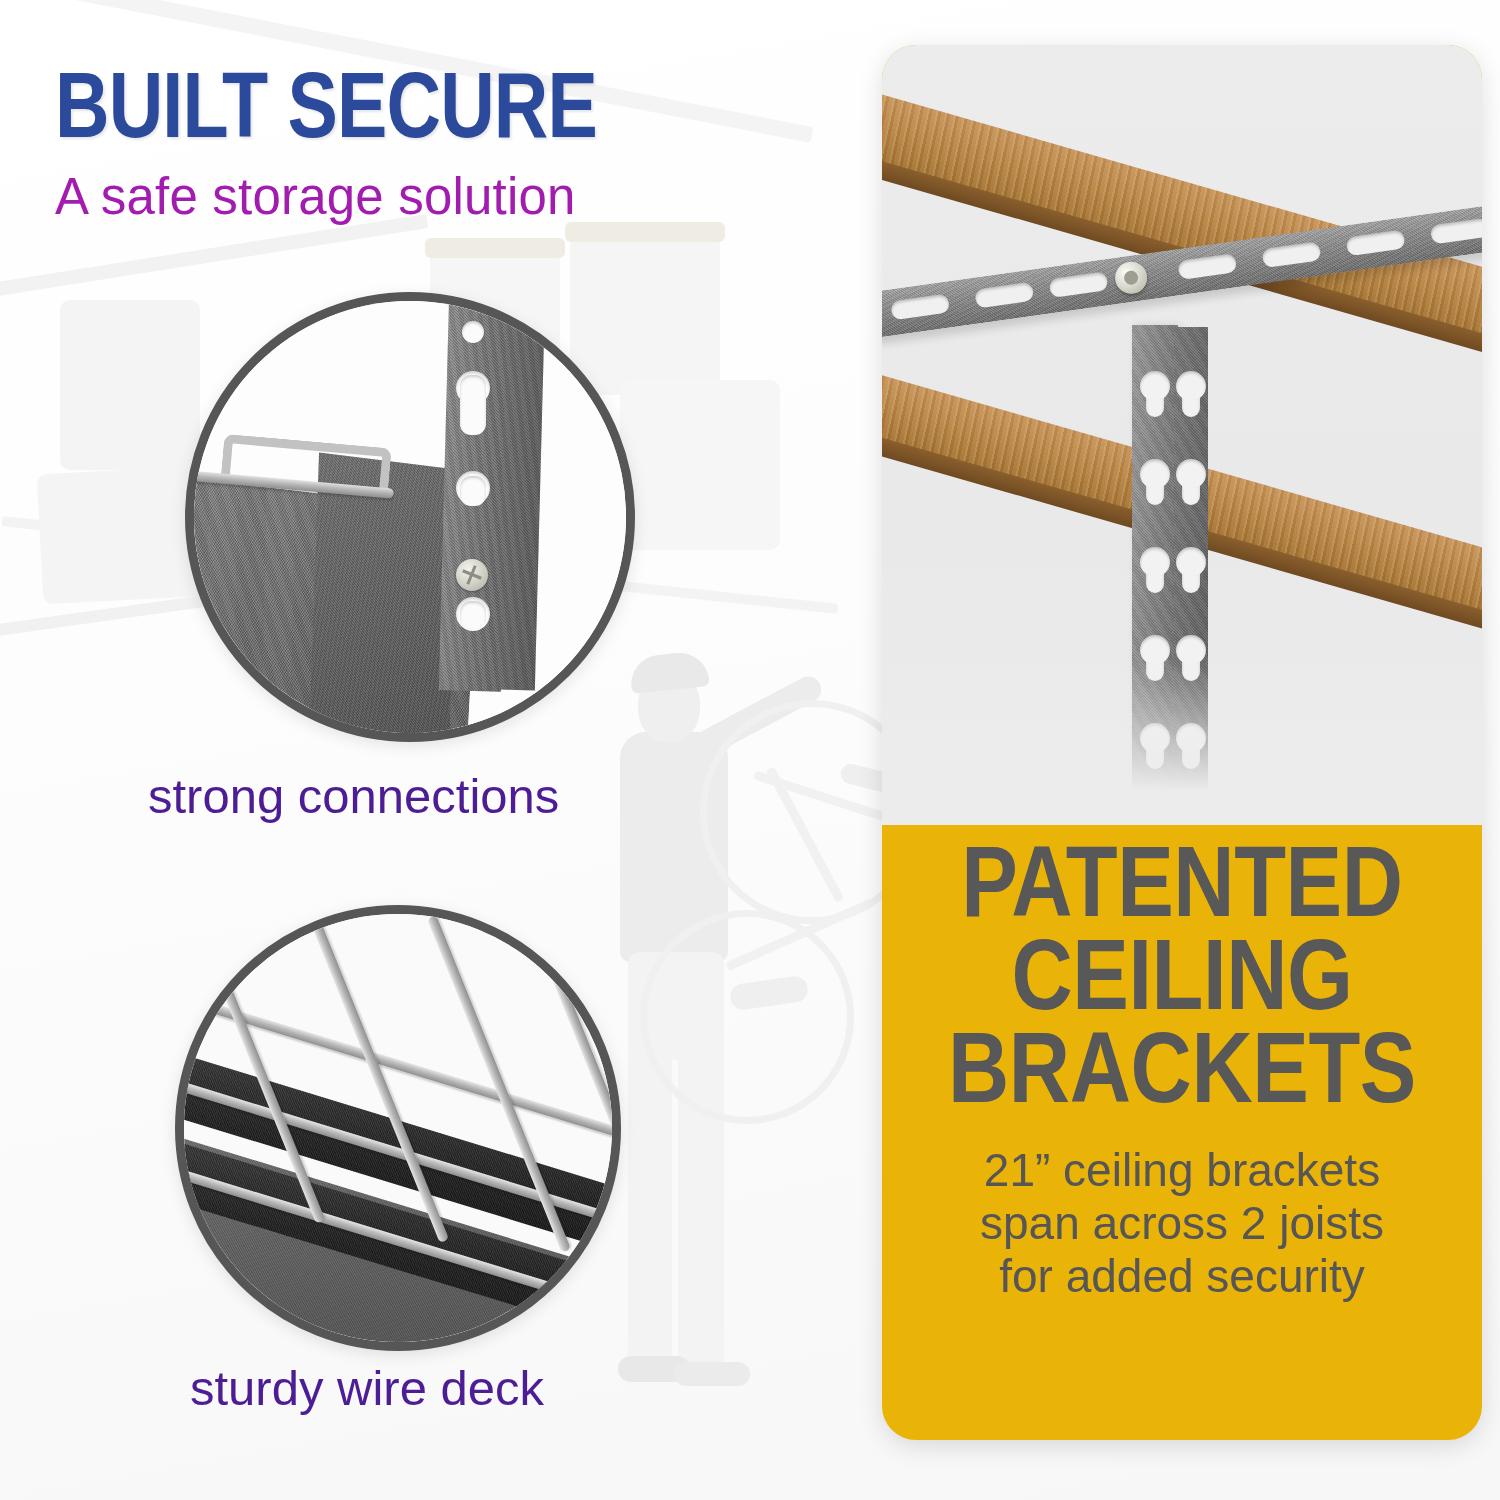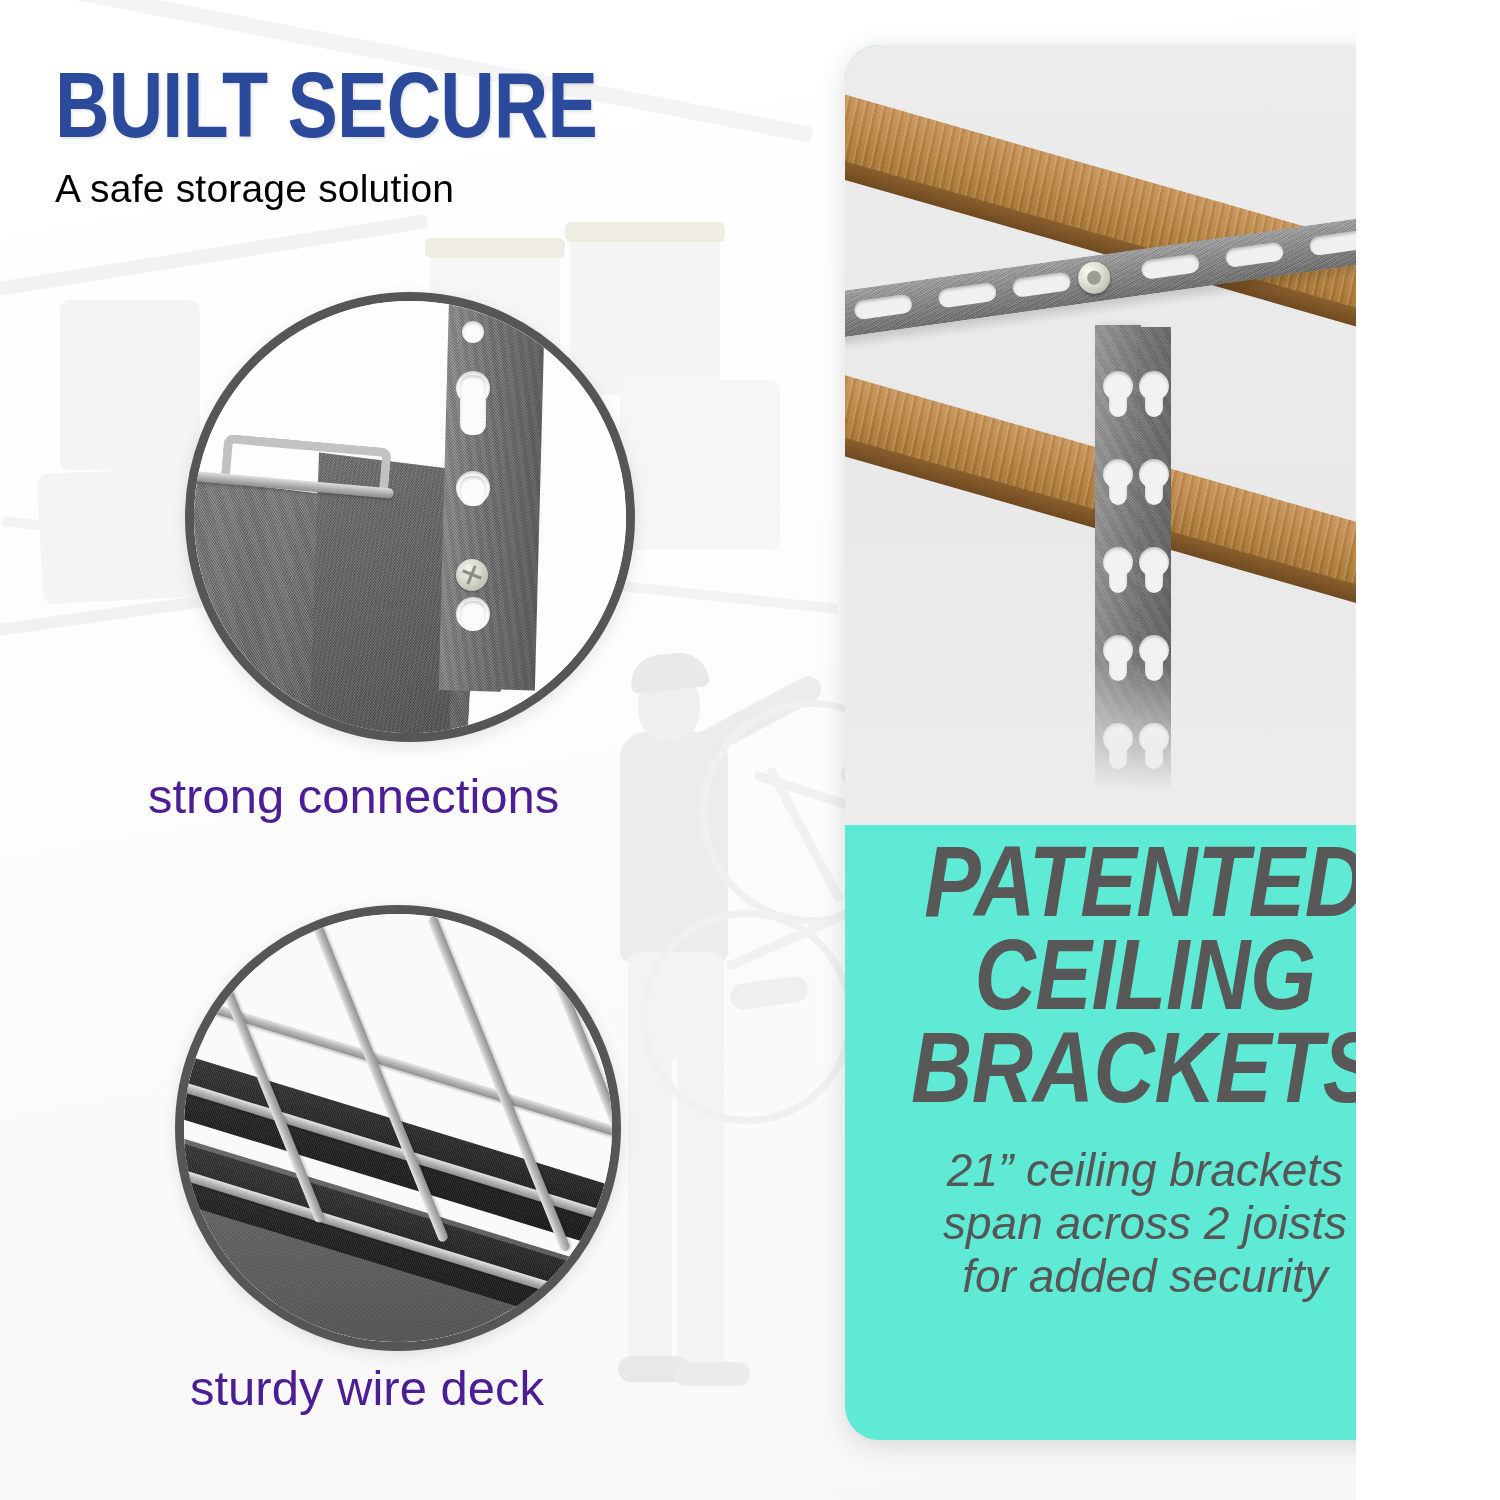--- a/index.html
+++ b/index.html
@@ -2,21 +2,21 @@
 <html><head>
 <meta charset="utf-8">
 <style>
   html, body {
     margin: 0;
     padding: 0;
     background: #ffffff;
   }
   .page {
     position: relative;
-    width: 1356px;
+    width: 1500px;
     height: 1500px;
     overflow: hidden;
     background: #fcfcfc;
     font-family: "Liberation Sans", sans-serif;
   }
 
   
   .bg-photo {
     position: absolute;
     inset: 0;
@@ -177,23 +177,23 @@
     font-weight: bold;
     letter-spacing: -1px;
     color: #2c4a9c;
     transform: scaleX(0.82);
     transform-origin: left center;
     text-shadow: 2px 2px 3px rgba(0,0,0,0.10);
     white-space: nowrap;
   }
   .headline h2 {
     margin: 18px 0 0 0;
-    font-size: 39px;
+    font-size: 51px;
     font-weight: normal;
-    color: #000000;
+    color: #a21caf;
     letter-spacing: 0.2px;
     white-space: nowrap;
   }
 
   
   .circle {
     position: absolute;
     border-radius: 50%;
     border: 9px solid #565656;
     overflow: hidden;
@@ -350,28 +350,27 @@
     color: #4c1d95;
     z-index: 6;
     white-space: nowrap;
   }
   .circle-caption.cap1 { left: 148px; top: 768px; }
   .circle-caption.cap2 { left: 190px; top: 1360px; }
 
   
   .card {
     position: absolute;
-    left: 845px; top: 45px;
+    left: 882px; top: 45px;
     width: 600px; height: 1395px;
-    background: #5eead4;
+    background: #eab308;
     border-radius: 34px;
     overflow: hidden;
     box-shadow: 0 6px 26px rgba(0,0,0,0.13);
     z-index: 5;
-    font-style: italic;
   }
   .card-photo {
     position: absolute;
     left: 0; top: 0;
     width: 600px; height: 780px;
     overflow: hidden;
     background: linear-gradient(180deg, #ececec 0%, #e9e9e9 60%, #ececec 100%);
   }
   .joist {
     position: absolute;

